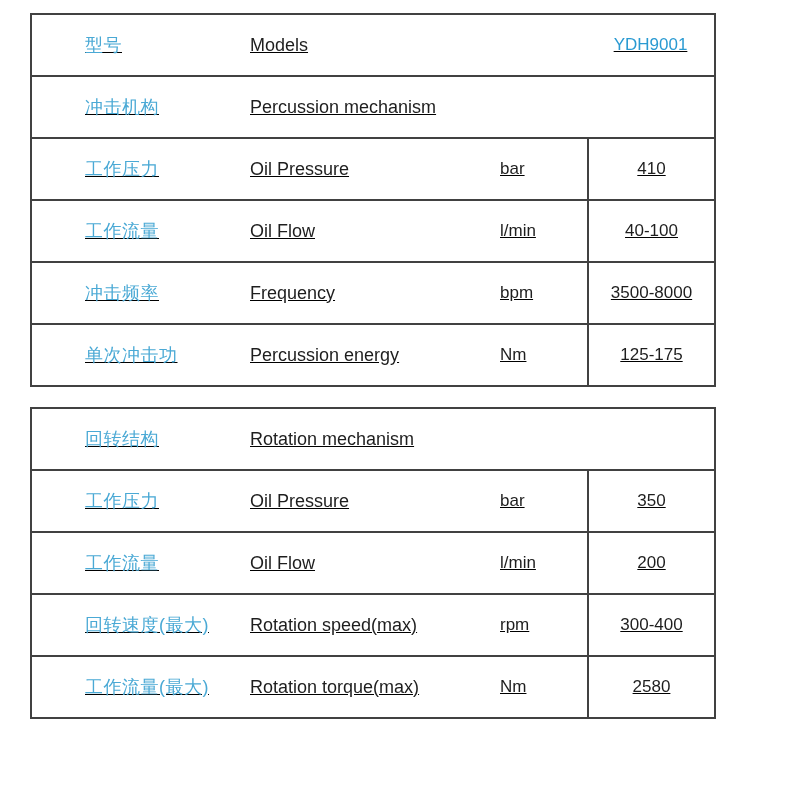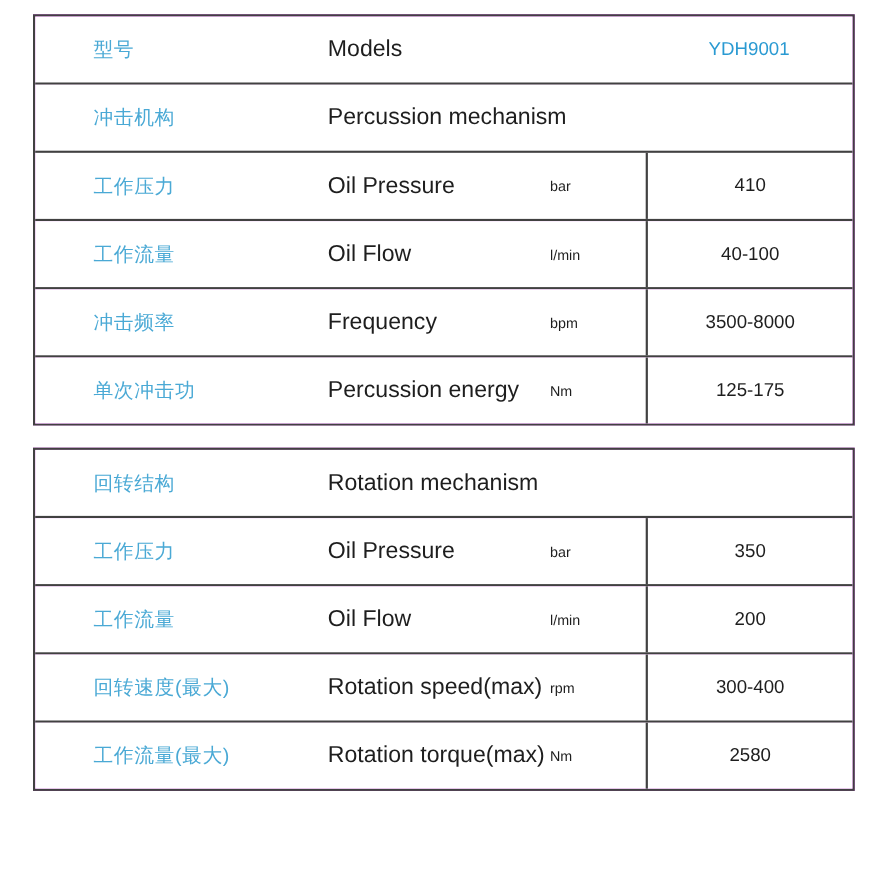--- a/index.html
+++ b/index.html
@@ -12,22 +12,23 @@
   }
   .sheet {
     position: absolute;
     left: 30px;
     top: 13px;
     width: 747px;
   }
   .spec-table {
     border: 2px solid #414141;
     box-sizing: border-box;
-    width: 747px;
-    background: #d946ef;
+    width: 686px;
+    background: #7f1d1d;
+    text-decoration: underline;
   }
   .gap {
     height: 20px;
     background: #ffffff;
   }
   .row {
     display: grid;
     grid-template-columns: 218px 250px 87px 1fr;
     height: 60px;
     border-bottom: 2px solid #414141;
@@ -42,26 +43,25 @@
     white-space: nowrap;
   }
   .cell.zh {
     padding-left: 53px;
     color: #4aa9d5;
     font-size: 18px;
     letter-spacing: 0.5px;
   }
   .cell.en {
     color: #1e1e1e;
-    font-size: 21px;
-    margin-left: 48px;
+    font-size: 18px;
   }
   .cell.unit {
     color: #1e1e1e;
-    font-size: 13px;
+    font-size: 17px;
   }
   .cell.value {
     color: #1e1e1e;
     font-size: 17px;
     justify-content: center;
     border-left: 2px solid #414141;
   }
   .row.model .cell.value,
   .row.section .cell.value { border-left: none; }
   .row.model .cell.value { color: #2a9ad2; }

